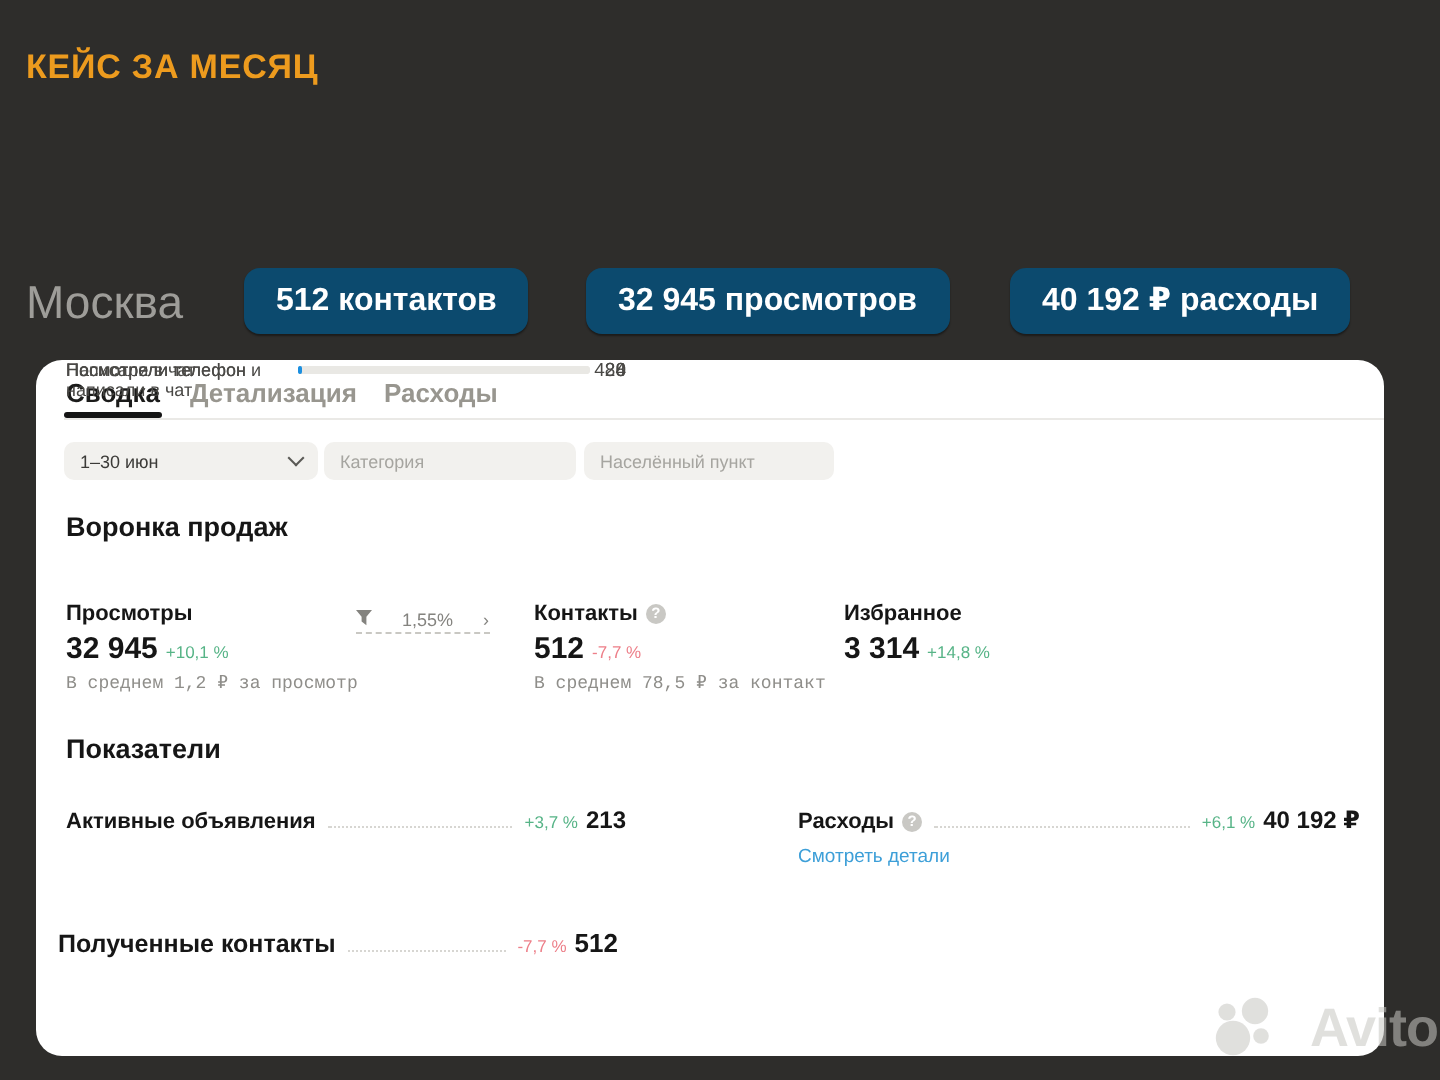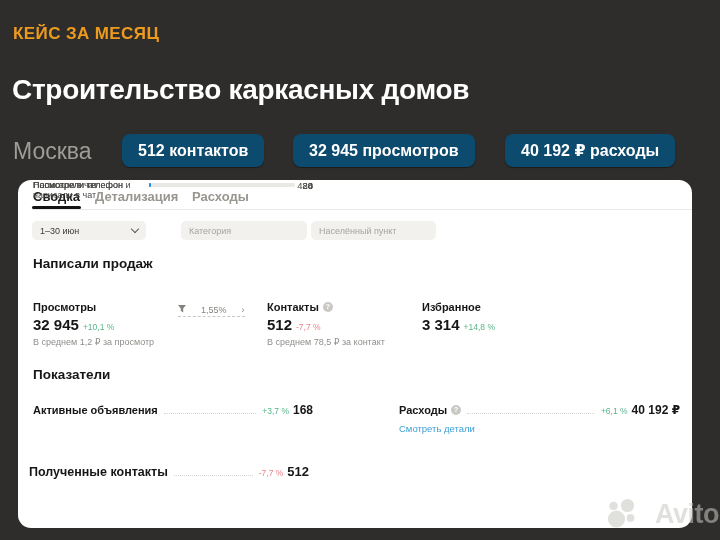--- a/index.html
+++ b/index.html
@@ -19,38 +19,38 @@
   .card{position:absolute;left:18px;top:180px;width:674px;height:348px;background:#ffffff;border-radius:13px;}
 
   .tab{position:absolute;top:9px;font-size:13px;font-weight:700;cursor:pointer;}
   .tab.t1{left:15px;color:#1b1b1a}.tab.t2{left:77px;color:#98968f}.tab.t3{left:174px;color:#98968f}
   .tab-underline{position:absolute;left:14px;top:26px;width:49px;height:3px;background:#141414;border-radius:2px;}
   .tab-divider{position:absolute;left:14px;right:0;top:29px;height:1px;background:#eae9e6;}
 
   .filter{position:absolute;top:41px;height:19px;background:#f2f1ee;border-radius:5px;border:none;
           font-size:9px;box-sizing:border-box;padding:0 8px;display:flex;align-items:center;
           font-family:"Liberation Sans","DejaVu Sans",sans-serif;}
-  .filter.period{left:14px;width:114px;color:#3c3b38;justify-content:space-between;cursor:pointer;}
+  .filter.period{left:14px;width:127px;color:#3c3b38;justify-content:space-between;cursor:pointer;}
   .chev{width:5px;height:5px;border-right:1.4px solid #5a5955;border-bottom:1.4px solid #5a5955;
         transform:rotate(45deg);margin-top:-3px;}
-  input.filter{color:#3c3b38;outline:none;margin-left:19px;}
+  input.filter{color:#3c3b38;outline:none;}
   input.filter::placeholder{color:#a6a5a0;}
   .filter.cat{left:144px;width:126px}.filter.loc{left:274px;width:125px}
 
   .section-title{position:absolute;left:15px;font-size:13.5px;font-weight:700;color:#161616;}
   .st-funnel{top:76px}.st-ind{top:187px}
 
   .metric{position:absolute;top:108px;margin-top:13px;}
   .metric.m1{left:15px}.metric.m2{left:249px}.metric.m3{left:404px}
   .m-label{font-size:11px;font-weight:700;color:#161616;display:flex;align-items:center;gap:4px;}
   .m-value-row{margin-top:3px;display:flex;align-items:baseline;}
   .m-value{font-size:15px;font-weight:700;color:#161616;}
   .m-delta{font-size:8.5px;margin-left:4px;}
   .delta-up{color:#57b487}.delta-down{color:#ed7f89}
-  .m-note{margin-top:4px;font-size:9px;color:#8f8e8a;white-space:nowrap;}
+  .m-note{margin-top:4px;font-size:9px;color:#8f8e8a;white-space:nowrap;font-family:Liberation Mono, monospace;}
 
   .conversion{position:absolute;left:160px;top:125px;display:flex;align-items:flex-start;gap:15px;
               font-size:9px;color:#84837f;border-bottom:1px dashed #c9c8c3;padding-bottom:1px;cursor:pointer;}
 
   .info-icon{width:10px;height:10px;border-radius:50%;background:#c9c8c4;color:#fff;font-size:7.5px;
              line-height:10px;text-align:center;font-weight:700;display:inline-block;cursor:pointer;}
   .info-icon::after{content:"?";}
 
   .kv-row{position:absolute;display:flex;align-items:baseline;}
   .kv-label{font-size:11px;font-weight:700;color:#161616;white-space:nowrap;display:flex;align-items:center;gap:4px;}
@@ -76,21 +76,20 @@
   .watermark{position:absolute;left:606px;top:498px;display:flex;align-items:center;gap:16px;
              opacity:.55;z-index:5;pointer-events:none;}
   .wm-text{font-size:27px;font-weight:700;color:#c8c7c3;letter-spacing:-.5px;line-height:30px;}
 </style>
 </head>
 <body>
 
 <div class="stage">
 
   <div class="kicker">КЕЙС ЗА МЕСЯЦ</div>
-  <div class="title">Строительство каркасных домов</div>
   <div class="city">Москва</div>
 
   <div class="badge b1">512 контактов</div>
   <div class="badge b2">32 945 просмотров</div>
   <div class="badge b3">40 192 ₽ расходы</div>
 
   <div class="card">
 
     <div class="tab t1">Сводка</div>
     <div class="tab t2">Детализация</div>
@@ -98,21 +97,21 @@
     <div class="tab-underline"></div>
     <div class="tab-divider"></div>
 
     <div class="filter period">
       <span>1–30 июн</span>
       <span class="chev"></span>
     </div>
     <input class="filter cat" placeholder="Категория" style="">
     <input class="filter loc" placeholder="Населённый пункт" style="">
 
-    <div class="section-title st-funnel">Написали продаж</div>
+    <div class="section-title st-funnel">Воронка продаж</div>
 
     <div class="metric m1">
       <div class="m-label">Просмотры</div>
       <div class="m-value-row">
         <span class="m-value">32 945</span>
         <span class="m-delta delta-up">+10,1 %</span>
       </div>
       <div class="m-note">В среднем 1,2 ₽ за просмотр</div>
     </div>
 
@@ -143,21 +142,21 @@
         <span class="m-delta delta-up">+14,8 %</span>
       </div>
     </div>
 
     <div class="section-title st-ind">Показатели</div>
 
     <div class="kv-row row-ads">
       <span class="kv-label">Активные объявления</span>
       <span class="kv-leader"></span>
       <span class="kv-delta delta-up">+3,7 %</span>
-      <span class="kv-value">168</span>
+      <span class="kv-value">213</span>
     </div>
 
     <div class="kv-row row-exp">
       <span class="kv-label">
         <span>Расходы</span>
         <span class="info-icon"></span>
       </span>
       <span class="kv-leader"></span>
       <span class="kv-delta delta-up">+6,1 %</span>
       <span class="kv-value">40 192 ₽</span>

